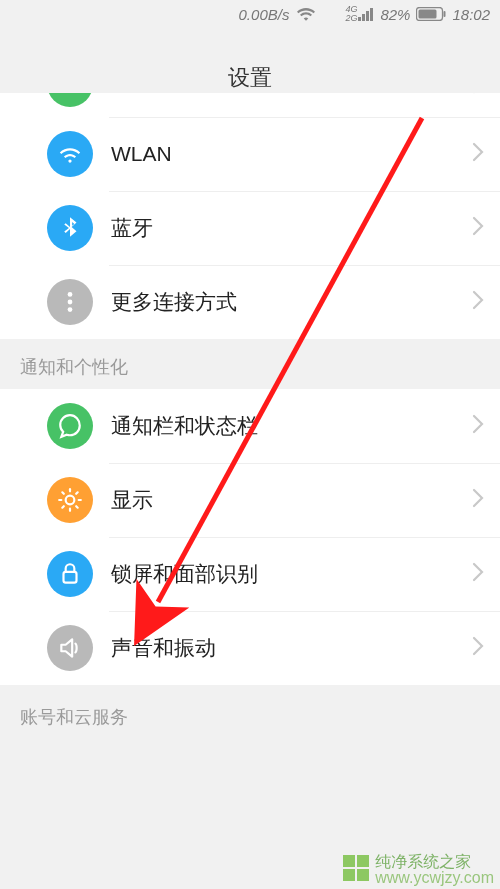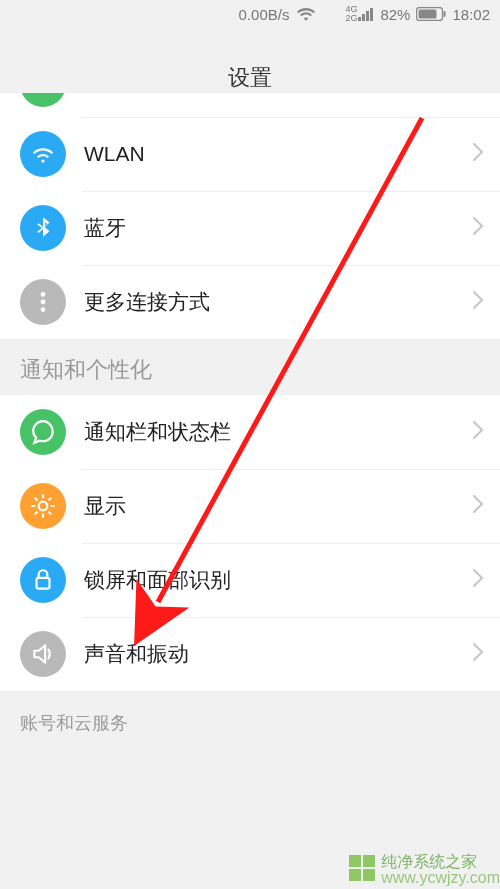--- a/index.html
+++ b/index.html
@@ -13,20 +13,21 @@
   .status-bar {
     height: 28px;
     display: flex;
     align-items: center;
     justify-content: flex-end;
     padding: 0 10px;
     font-size: 15px;
     color: #777;
     background: #f1f1f1;
     gap: 6px;
+    font-style: italic;
   }
   .status-bar .speed { margin-right: 2px; }
   .status-bar .wifi-ico, .status-bar .sig-ico, .status-bar .batt-ico { display:inline-flex; align-items:center; }
   .status-bar svg { display:block; }
   .sig-label { font-size: 9px; line-height: 9px; margin-right: 1px; color:#777;margin-left:24px; }
   .header {
     height: 65px;
     display: flex;
     align-items: flex-end;
     justify-content: center;
@@ -34,23 +35,24 @@
     color: #333;
     background: #f1f1f1;
   }
   .scroll {
     height: calc(889px - 28px - 65px);
     overflow-y: hidden;
     background: #f1f1f1;
   }
   .group {
     background: #fff;
+    padding-left: 27px;
   }
   .section-label {
-    font-size: 22px;
+    font-size: 18px;
     color: #9a9a9a;
     padding: 16px 20px 10px 20px;
     background: #f1f1f1;
   }
   .item {
     display: flex;
     align-items: center;
     padding: 14px 16px 14px 20px;
     background: #fff;
     position: relative;
@@ -92,21 +94,21 @@
     font-size: 20px;
   }
   .bottom-label {
     font-size: 18px;
     color: #9a9a9a;
     padding: 20px 20px 0 20px;
     background: #f1f1f1;
   }
   .watermark {
     position: absolute;
-    right: 0;
+    right: 6px;
     bottom: 6px;
     display: flex;
     align-items: center;
     gap: 6px;
     color: #6aa84f;
     font-size: 16px;
     opacity: 0.85;
     pointer-events: none;
   }
   .watermark .logo {

